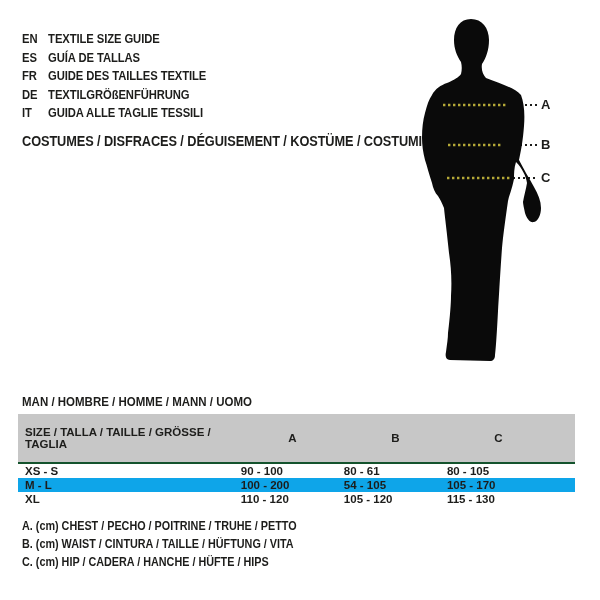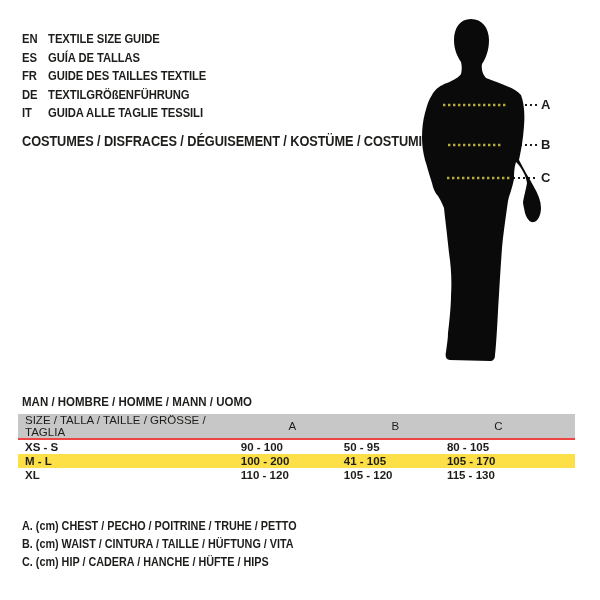--- a/index.html
+++ b/index.html
@@ -34,29 +34,29 @@
     position:absolute;left:22px;top:395px;
     font-size:12.5px;font-weight:700;
     transform:scaleX(0.92);transform-origin:left top;white-space:nowrap;
   }
   table.size-table{
     position:absolute;left:18px;top:414px;width:557px;
     border-collapse:collapse;table-layout:fixed;
     font-size:11.5px;
   }
   table.size-table th{
-    background:#c7c7c7;border-bottom:2px solid #ef4444;
-    height:13px;padding:0;font-weight:400;
+    background:#c7c7c7;border-bottom:2px solid #14532d;
+    height:13px;padding:12px;font-weight:700;
   }
   table.size-table th.size-col{text-align:left;padding-left:7px;}
   table.size-table th.num-col{text-align:center;}
   table.size-table td{height:14px;padding:0;font-weight:700;}
   table.size-table td.size-cell{text-align:left;padding-left:7px;margin-top:27px;}
   table.size-table td.num-cell{}
-  table.size-table tr.stripe td{background:#fde047;}
+  table.size-table tr.stripe td{background:#0ea5e9;}
   
   .legend{
     position:absolute;left:22px;top:518px;
     transform:scaleX(0.90);transform-origin:left top;
   }
   .legend-line{font-size:12px;font-weight:700;line-height:17.8px;white-space:nowrap;}
 </style>
 </head>
 <body>
 
@@ -156,28 +156,28 @@
       <th class="num-col">A</th>
       <th class="num-col">B</th>
       <th class="num-col">C</th>
       <th></th>
     </tr>
   </thead>
   <tbody>
     <tr>
       <td class="size-cell">XS - S</td>
       <td class="num-cell">90 - 100</td>
-      <td class="num-cell">50 - 95</td>
+      <td class="num-cell">80 - 61</td>
       <td class="num-cell">80 - 105</td>
       <td></td>
     </tr>
     <tr class="stripe">
       <td class="size-cell">M - L</td>
       <td class="num-cell">100 - 200</td>
-      <td class="num-cell">41 - 105</td>
+      <td class="num-cell">54 - 105</td>
       <td class="num-cell">105 - 170</td>
       <td></td>
     </tr>
     <tr>
       <td class="size-cell">XL</td>
       <td class="num-cell">110 - 120</td>
       <td class="num-cell">105 - 120</td>
       <td class="num-cell">115 - 130</td>
       <td></td>
     </tr>

